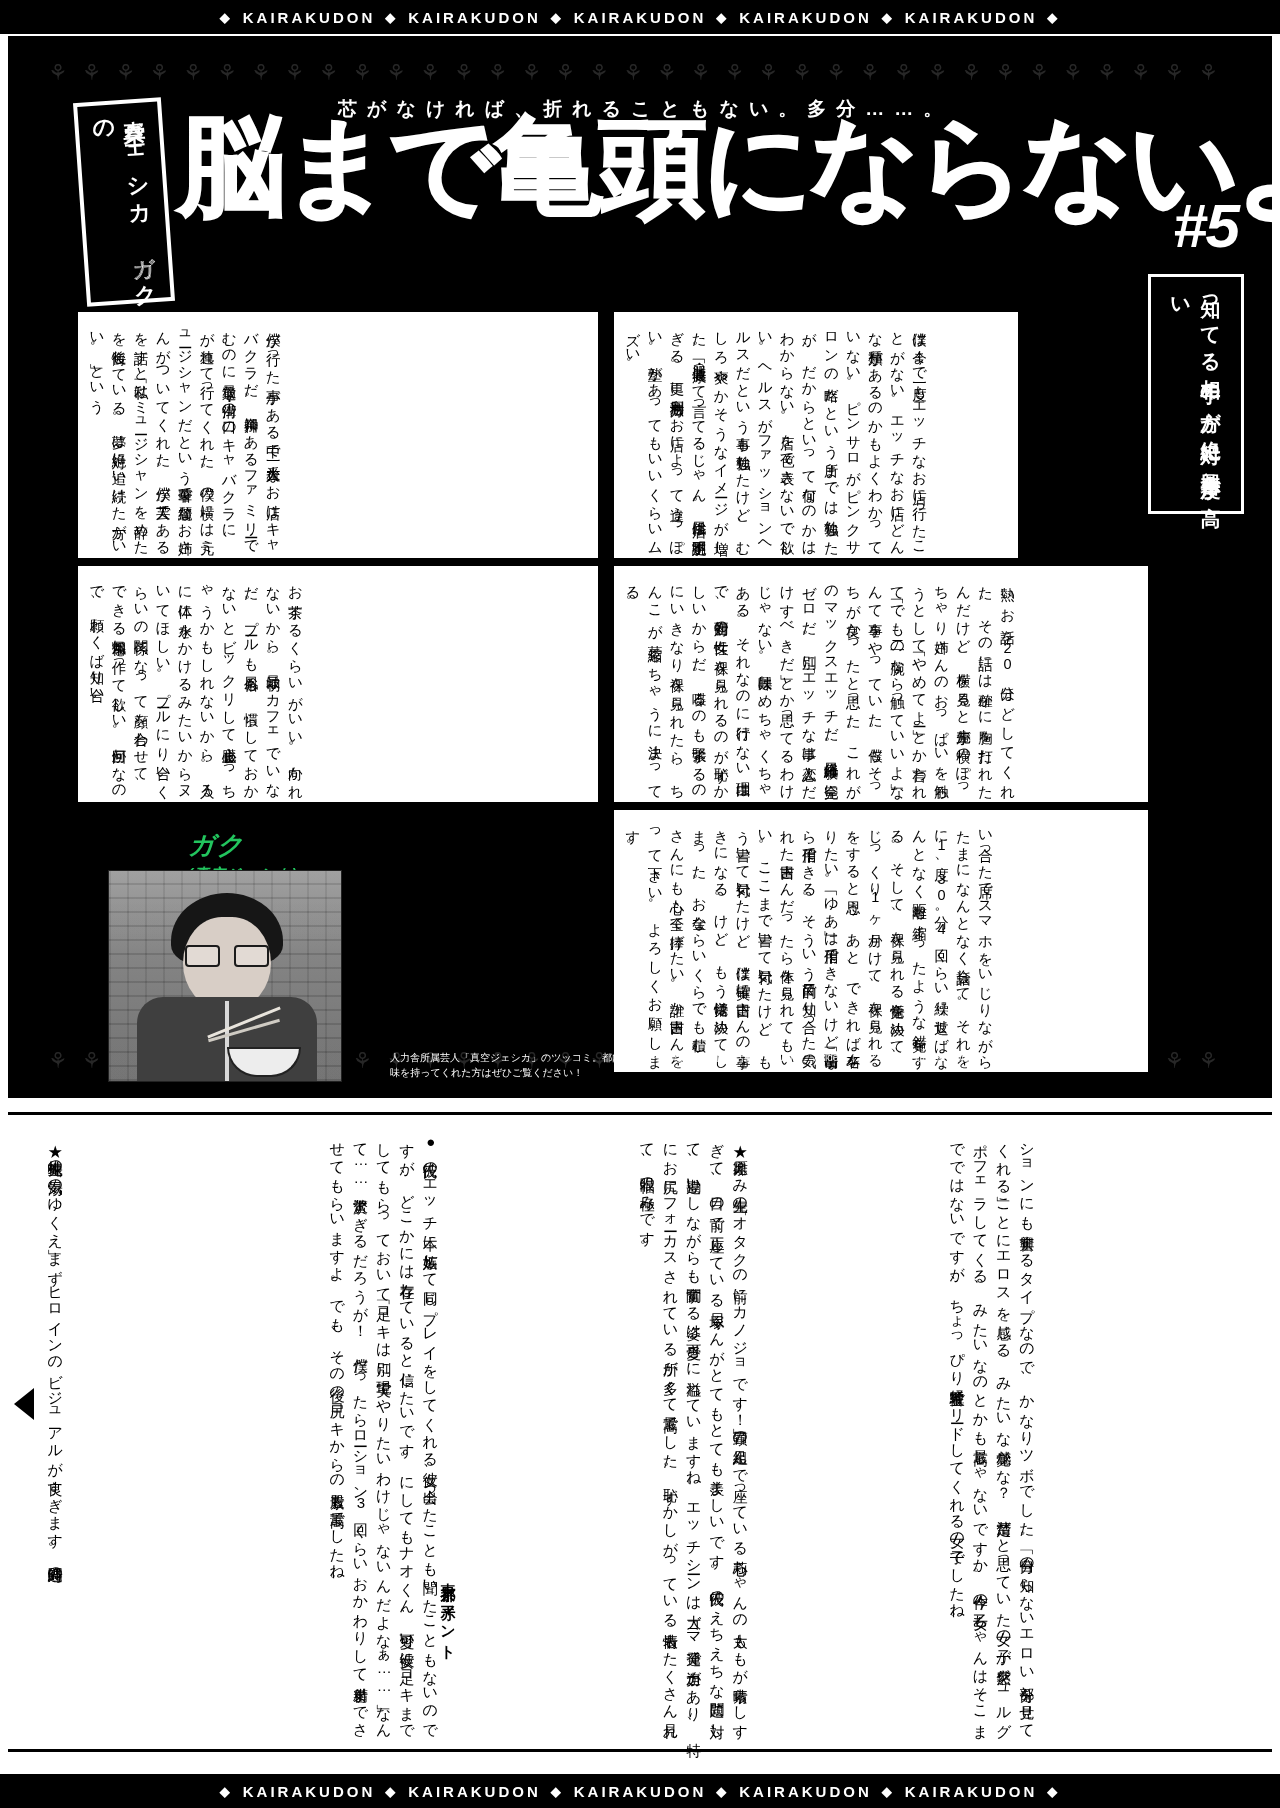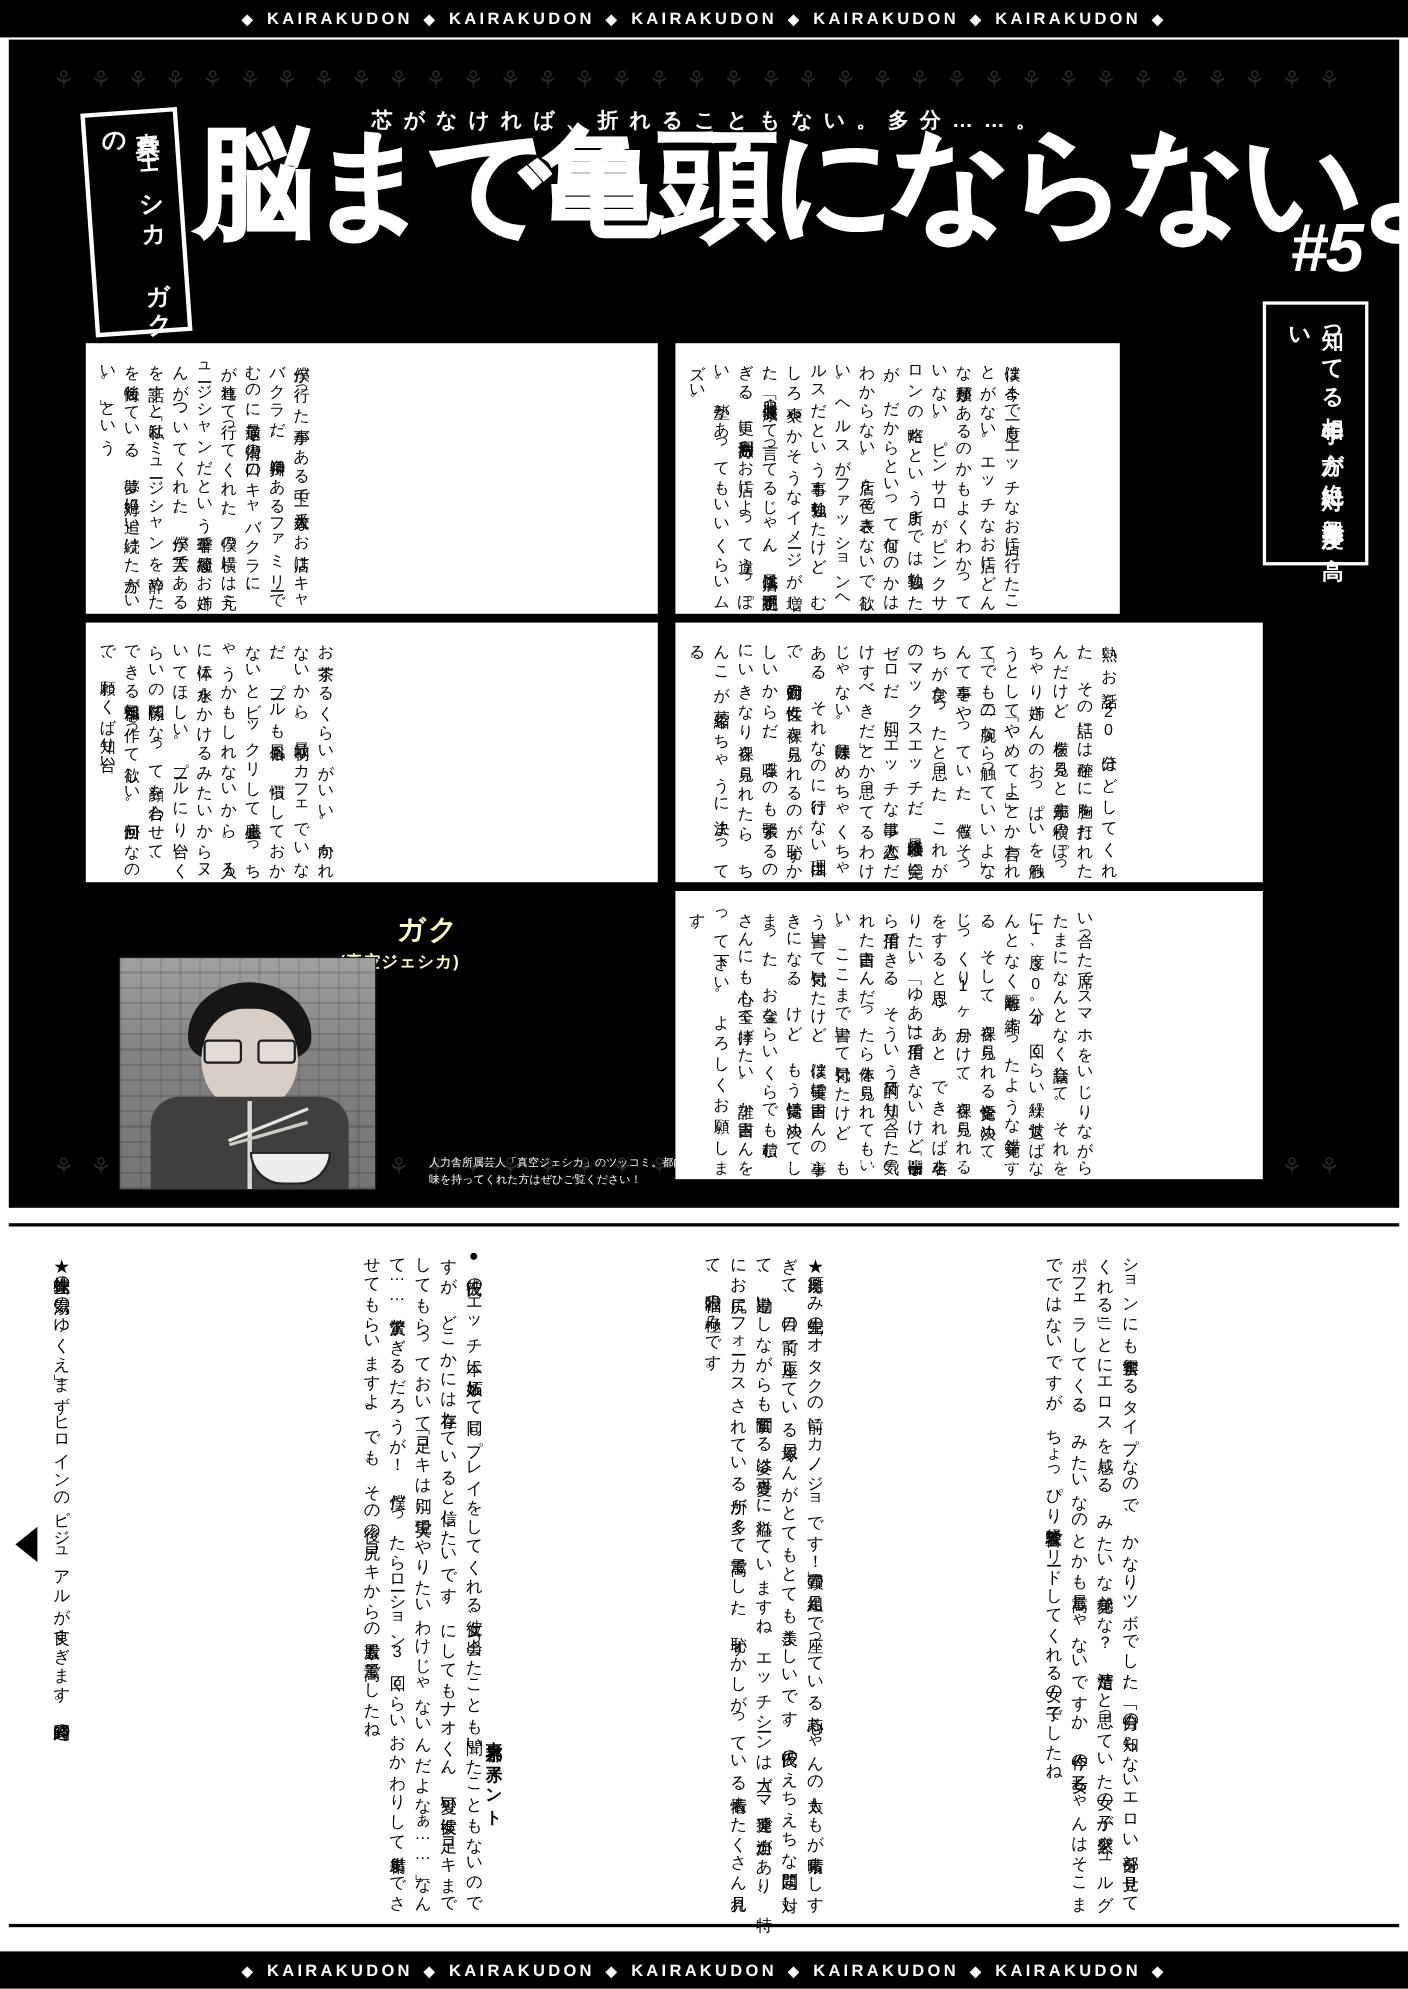--- a/index.html
+++ b/index.html
@@ -170,23 +170,24 @@
   #block-a { left: 70px;  top: 276px; width: 520px; height: 246px; }
   #block-b { left: 606px; top: 276px; width: 404px; height: 246px; }
   #block-c { left: 70px;  top: 530px; width: 520px; height: 236px; }
   #block-d { left: 606px; top: 530px; width: 534px; height: 236px; }
   #block-e { left: 606px; top: 774px; width: 534px; height: 262px; }
   .profile-name {
     position: absolute;
     left: 180px;
     top: 792px;
     width: 230px;
-    text-align: right;
-    color: #fef9c3;
-    font-weight: bold;
+    text-align: left;
+    color: #22c55e;
+    font-weight: bold;
+    font-style: italic;
   }
   .profile-name .nm { font-size: 26px; letter-spacing: 2px; }
   .profile-name .grp { font-size: 15px; letter-spacing: 1px; margin-top: 2px; }
   .photo {
     position: absolute;
     left: 100px;
     top: 834px;
     width: 232px;
     height: 210px;
     background:

